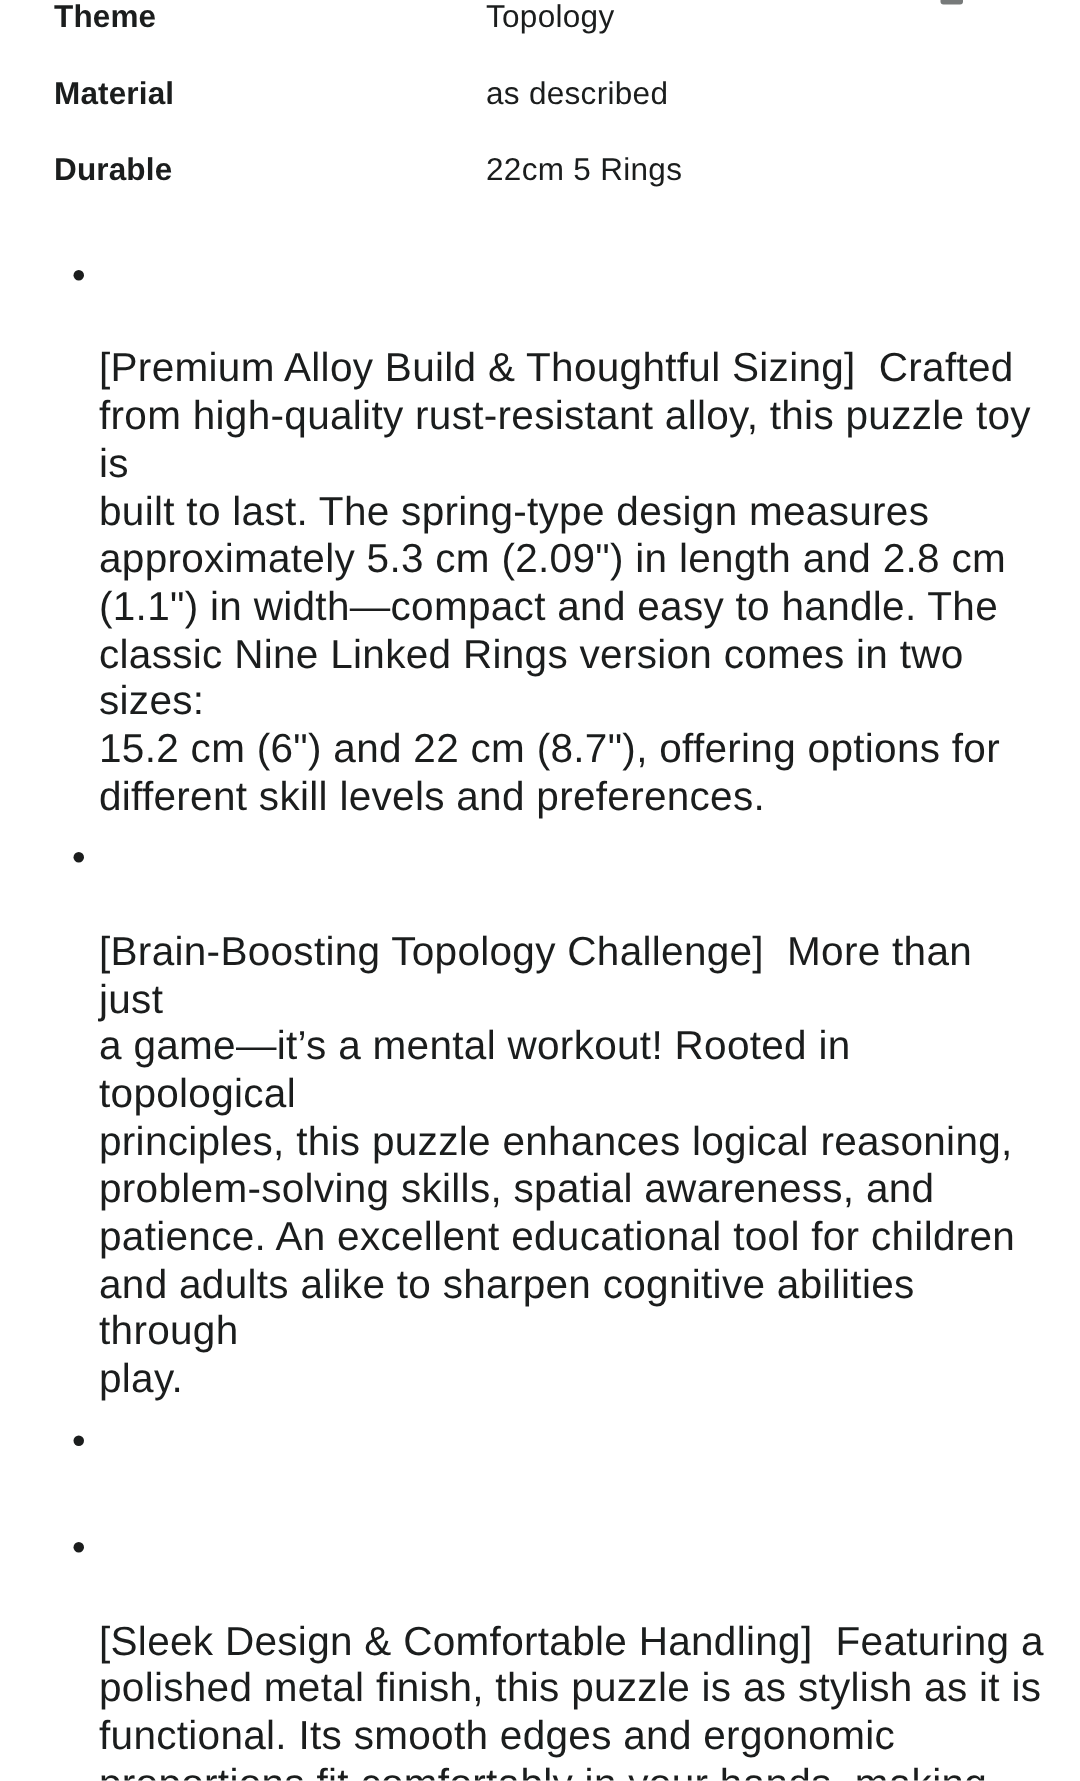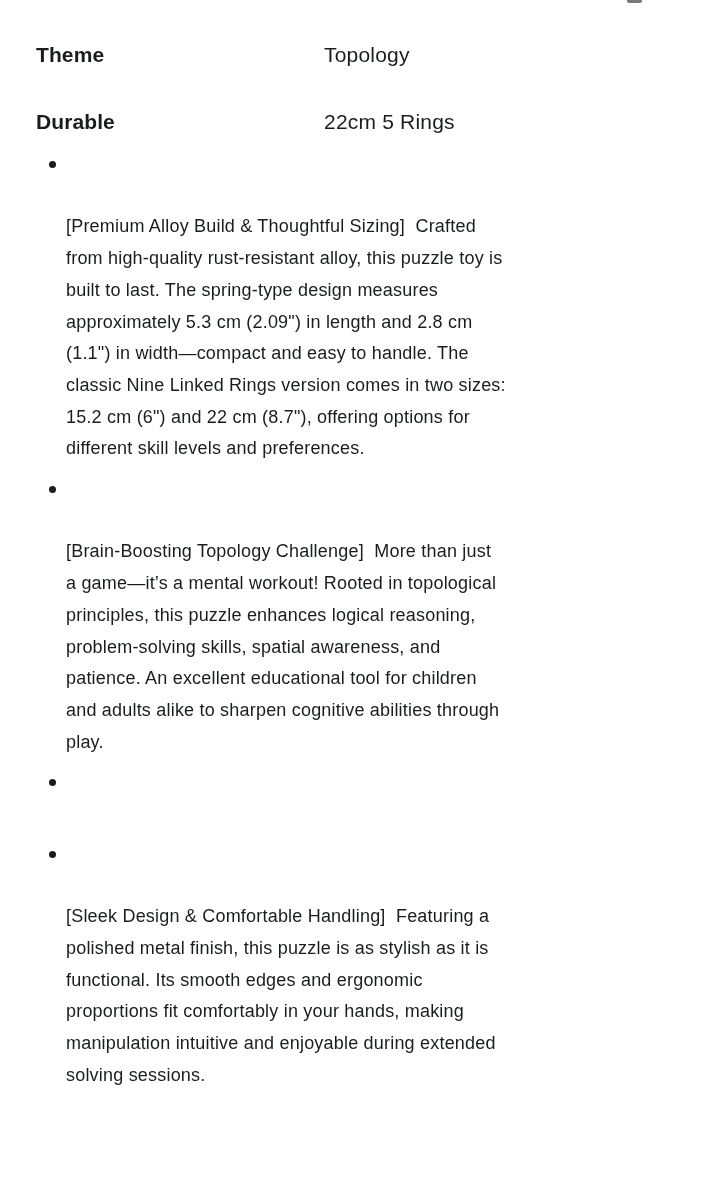--- a/index.html
+++ b/index.html
@@ -17,40 +17,40 @@
     position: absolute;
     left: 627px; top: 0;
     width: 15px; height: 3px;
     background: #555959;
     border-radius: 0 0 2px 2px;
     opacity: .8;
   }
 
   
   .spec { padding: 0 30px 0 36px; }
-  .spec-row { display: flex; align-items: flex-end; height: 51px; margin-top: 16px; }
+  .spec-row { display: flex; align-items: flex-start; height: 51px; }
   .spec-label {
     width: 288px;
     font-size: 21px;
     font-weight: 700;
     letter-spacing: 0.1px;
   }
   .spec-value { font-size: 21px; letter-spacing: 0.2px; }
 
   
   .bullets {
     list-style: none;
     margin: 14px 24px 0 36px;
     padding: 0;
   }
   .bullet {
     position: relative;
     padding-left: 30px;
     margin-bottom: 8px;
-    font-size: 18px;
+    font-size: 27px;
     line-height: 31.7px;
     letter-spacing: 0.2px;
     white-space: pre-line;
   }
   .dot {
     position: absolute;
     left: 13px;
     top: 13px;
     width: 7px;
     height: 7px;
@@ -62,20 +62,24 @@
 <body>
 
 <div class="top-artifact"></div>
 
 <div>
 
   <div class="spec">
     <div class="spec-row">
       <div class="spec-label">Theme</div>
       <div class="spec-value">Topology</div>
+    </div>
+    <div class="spec-row">
+      <div class="spec-label">Material</div>
+      <div class="spec-value">as described</div>
     </div>
     <div class="spec-row">
       <div class="spec-label">Durable</div>
       <div class="spec-value">22cm 5 Rings</div>
     </div>
   </div>
 
   <ul class="bullets">
     <li class="bullet">
       <span class="dot"></span>

